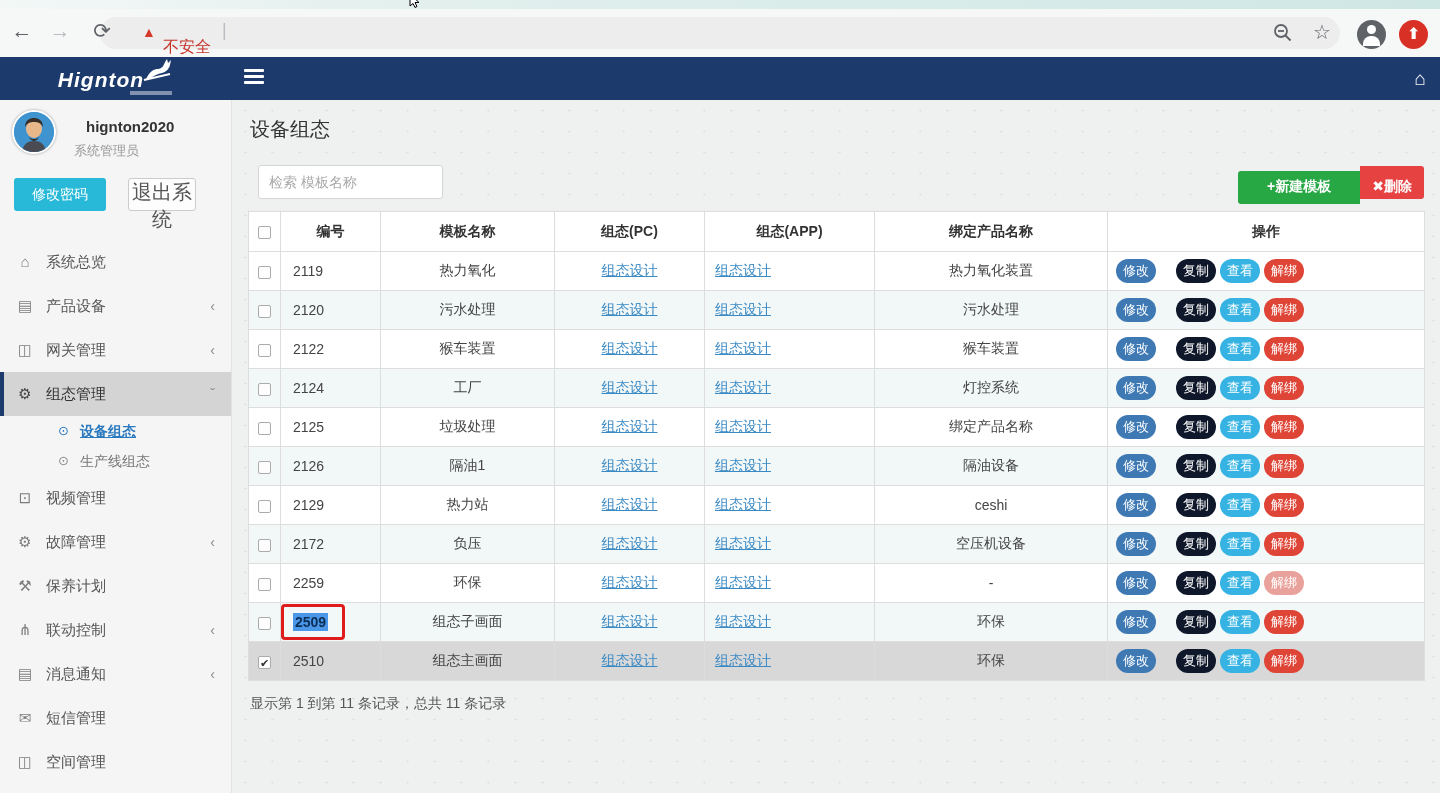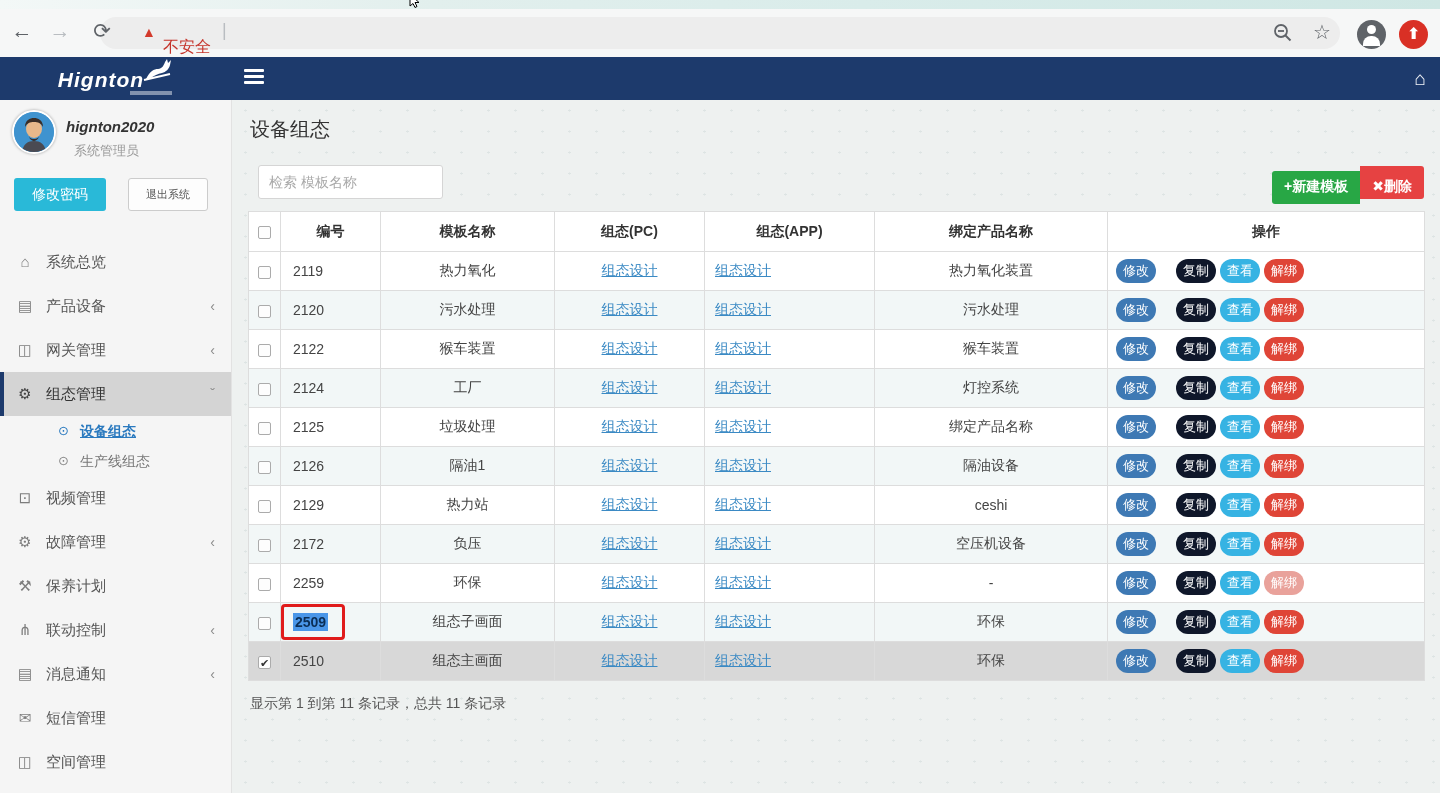--- a/index.html
+++ b/index.html
@@ -27,24 +27,24 @@
   .logo-text { color:#fff; font-size:21px; font-weight:bold; font-style:italic; letter-spacing:1px; line-height:40px; position:relative; display:inline-block; }
   .logo-tagline { position:absolute; bottom:5px; right:2px; width:42px; height:4px; background:rgba(255,255,255,.45); }
   .hamburger { position:absolute; left:244px; top:12px; width:20px; height:17px; cursor:pointer; }
   .hamburger span { display:block; height:3px; background:#fff; margin-bottom:3px; border-radius:1px; }
   .home-btn { position:absolute; right:14px; top:11px; color:#f2f4f8; font-size:19px; cursor:pointer; }
 
   
   .sidebar { position:absolute; top:100px; left:0; width:232px; height:693px; background:#f5f5f5; border-right:1px solid #e2e2e2; }
   .user-panel { position:relative; height:122px; }
   .user-avatar { position:absolute; left:12px; top:10px; width:44px; height:44px; border-radius:50%; background:#3f93cf; border:2px solid #fff; box-shadow:0 0 3px rgba(0,0,0,.35); overflow:hidden; }
-  .user-name { position:absolute; left:66px; top:18px; font-size:15px; font-weight:bold; color:#333;font-style:italic; }
+  .user-name { position:absolute; left:86px; top:18px; font-size:15px; font-weight:bold; color:#333; }
   .user-role { position:absolute; left:74px; top:42px; font-size:13px; color:#999; }
   .btn-pwd { position:absolute; left:14px; top:78px; width:92px; height:33px; background:#29b9d8; color:#fff; font-size:14px; border:none; border-radius:3px; cursor:pointer; }
-  .btn-logout { position:absolute; left:128px; top:78px; width:80px; height:33px; background:#fdfdfd; color:#555; font-size:11px; border:1px solid #ccc; border-radius:3px; cursor:pointer; }
+  .btn-logout { position:absolute; left:128px; top:78px; width:68px; height:33px; background:#fdfdfd; color:#555; font-size:20px; border:1px solid #ccc; border-radius:3px; cursor:pointer; }
   .menu { margin-top:18px; }
   .menu-item { position:relative; height:44px; line-height:44px; cursor:pointer; color:#555; }
   .menu-item .mi-icon { position:absolute; left:15px; width:20px; text-align:center; color:#7d7d7d; font-size:15px; }
   .menu-item .mi-label { position:absolute; left:46px; font-size:15px; }
   .menu-item .mi-chev { position:absolute; right:16px; color:#8a8a8a; font-size:14px; }
   .menu-item.active { background:#d4d4d4; border-left:4px solid #1d3a6c; }
   .menu-item.active .mi-icon { left:11px; color:#444; }
   .menu-item.active .mi-label { left:42px; color:#333; }
   .submenu-item { position:relative; height:30px; line-height:30px; cursor:pointer; color:#777; }
   .submenu-item .smi-icon { position:absolute; left:58px; font-size:13px; color:#8a8a8a; }
@@ -55,21 +55,21 @@
   
   .main { position:absolute; top:100px; left:232px; width:1208px; height:693px;
           background-color:#eef1f0;
           background-image:radial-gradient(#dde4e3 1.2px, transparent 1.4px);
           background-size:27px 21px; overflow:hidden; }
   .page-title { margin:16px 0 0 18px; font-size:20px; color:#333; font-weight:normal; }
   .toolbar-row { position:relative; margin:22px 16px 0 18px; height:36px; }
   .search-input { position:absolute; left:8px; top:0; width:185px; height:34px; border:1px solid #d5d5d5; border-radius:3px; padding:0 10px; font-size:14px; color:#333; background:#fff; font-family:inherit; }
   .search-input::placeholder { color:#a9a9a9; }
   .btn-group-right { position:absolute; right:0; top:1px; }
-  .btn-new { height:33px; padding:0 12px; background:#28a745; color:#fff; border:none; border-radius:3px 0 0 3px; font-size:14px; font-weight:bold; cursor:pointer; font-family:inherit; }
+  .btn-new { height:33px; padding:0 29px; background:#28a745; color:#fff; border:none; border-radius:3px 0 0 3px; font-size:14px; font-weight:bold; cursor:pointer; font-family:inherit; }
   .btn-del { height:33px; padding:12px 12px; background:#e64242; color:#fff; border:none; border-radius:0 3px 3px 0; font-size:14px; font-weight:bold; cursor:pointer; font-family:inherit; }
 
   table.grid { border-collapse:collapse; margin:10px 16px 0 16px; width:1176px; background:#fff; table-layout:fixed; }
   .grid th { height:40px; border:1px solid #ddd; font-size:14px; color:#333; font-weight:bold; text-align:center; background:#fff; }
   .grid td { height:39px; border:1px solid #ddd; font-size:14px; color:#444; text-align:center; }
   .grid tbody tr:nth-child(even) td { background:#f2f7f7; }
   .grid tr.selected td { background:#d8d8d8 !important; }
   .col-check { width:32px; } .col-id { width:100px; } .col-name { width:174px; }
   .col-pc { width:150px; } .col-app { width:170px; } .col-prod { width:233px; } .col-op { width:317px; }
   .cell-id { text-align:left !important; padding-left:12px; position:relative; }

